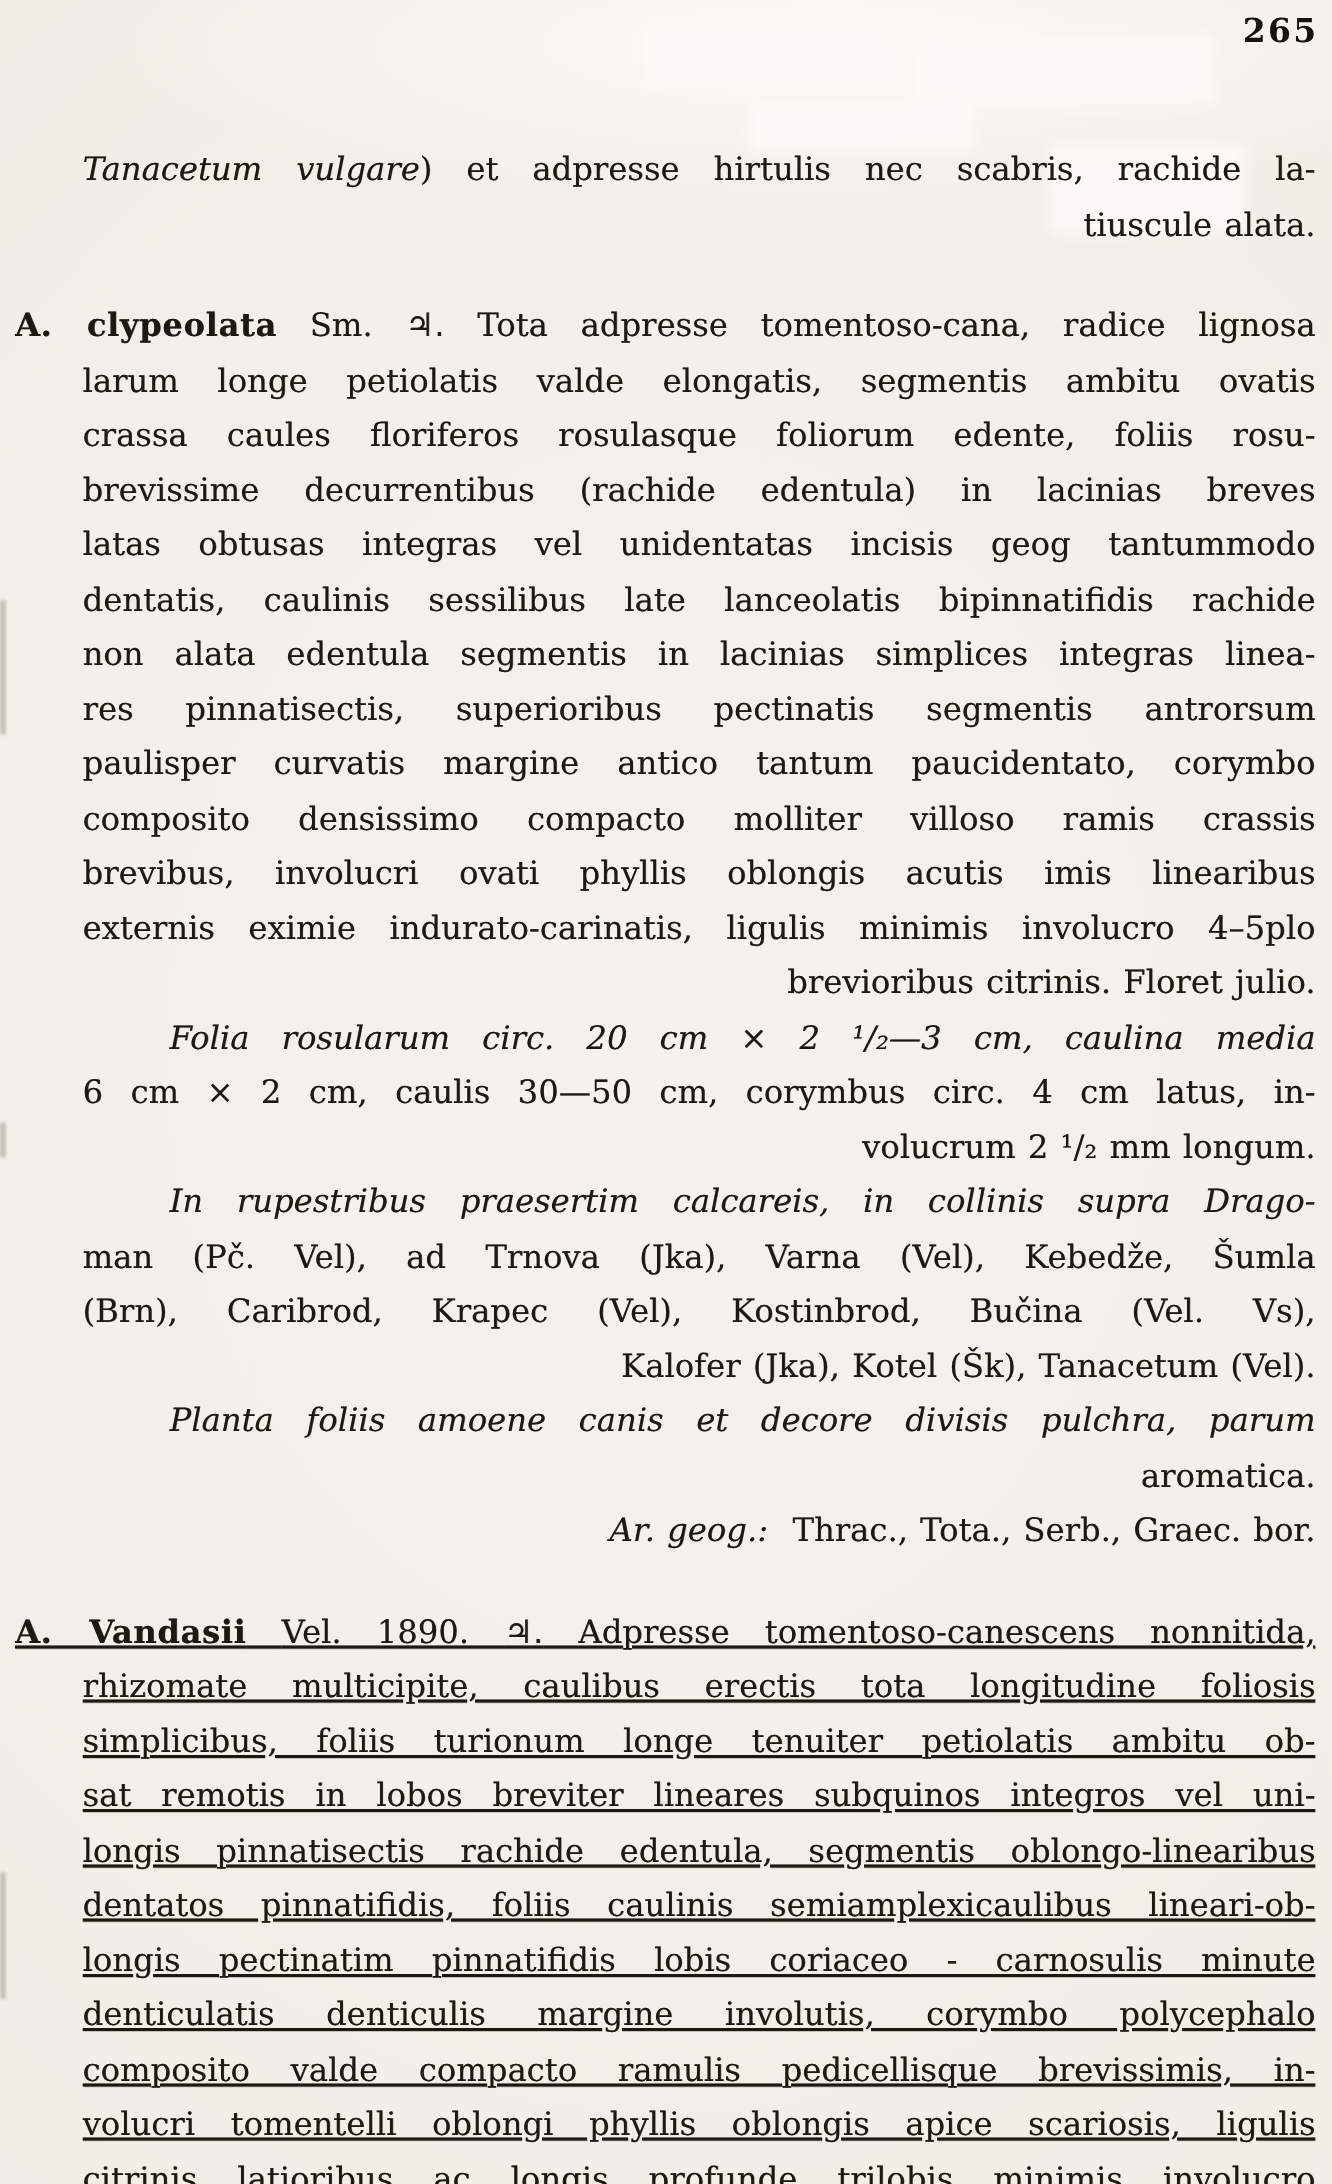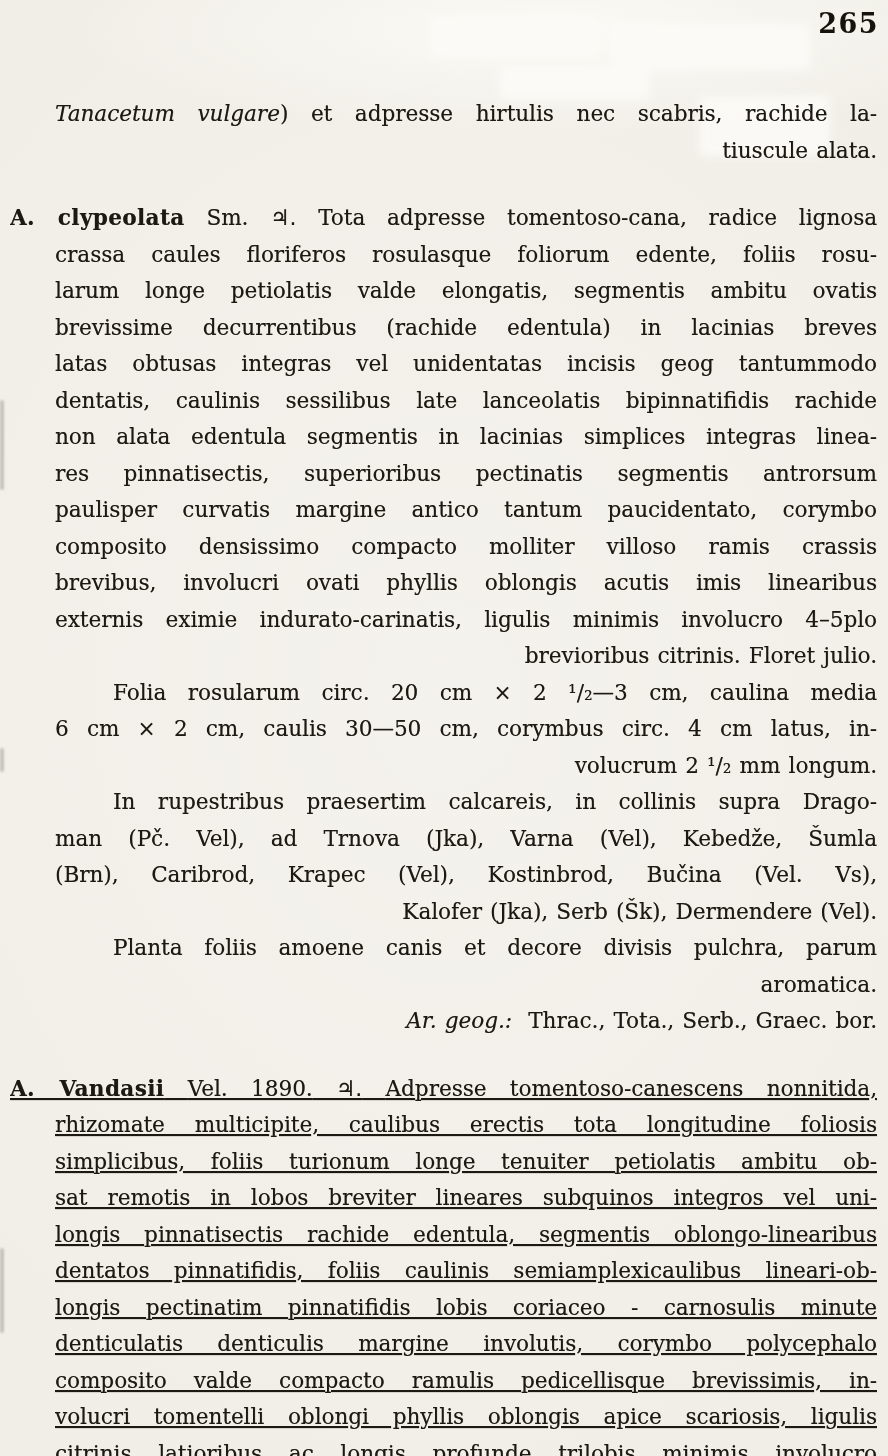--- a/index.html
+++ b/index.html
@@ -33,21 +33,21 @@
     left: 0;
     width: 4px;
     background: #8f8c82;
     opacity: 0.45;
     filter: blur(1px);
     border-radius: 2px;
   }
   .page-number {
     position: absolute;
     top: 8px; right: 9px;
-    font-size: 27px;
+    font-size: 22px;
     font-weight: bold;
     letter-spacing: 1.5px;
     color: #15130c;
   }
   main.text {
     position: absolute;
     left: 55px; right: 11px; top: 0;
     padding-top: 96px;
   }
   section { margin: 0; }
@@ -63,21 +63,21 @@
   }
   .j { text-align: justify; }
   .j::after {
     content: "";
     display: inline-block;
     width: 100%;
     height: 0;
     vertical-align: top;
   }
   .hang { margin-left: -45px; margin-top: 31px; }   
-  .ind  { text-indent: 58px; }    
+  .ind  { text-indent: 58px; font-style: italic; }    
   .ind-sm { text-indent: 40px; }  
   .binomial { font-weight: bold; letter-spacing: 0.4px; }
   .it { font-style: italic; }
   .sym { font-family: "DejaVu Sans", "Liberation Sans", sans-serif; }
 </style>
 </head>
 <body>
 
 <div class="page">
 
@@ -99,22 +99,22 @@
       <div class="ln">tiuscule alata.</div>
     </section>
 
     <section class="sec-clypeolata">
       <div class="ln j hang">
         <span class="binomial">A. clypeolata</span>
         <span>Sm.</span>
         <span class="sym">♃.</span>
         <span>Tota adpresse tomentoso-cana, radice lignosa</span>
       </div>
+      <div class="ln j">larum longe petiolatis valde elongatis, segmentis ambitu ovatis</div>
       <div class="ln j">crassa caules floriferos rosulasque foliorum edente, foliis rosu-</div>
-      <div class="ln j">larum longe petiolatis valde elongatis, segmentis ambitu ovatis</div>
       <div class="ln j">brevissime decurrentibus (rachide edentula) in lacinias breves</div>
       <div class="ln j">latas obtusas integras vel unidentatas incisis geog tantummodo</div>
       <div class="ln j">dentatis, caulinis sessilibus late lanceolatis bipinnatifidis rachide</div>
       <div class="ln j">non alata edentula segmentis in lacinias simplices integras linea-</div>
       <div class="ln j">res pinnatisectis, superioribus pectinatis segmentis antrorsum</div>
       <div class="ln j">paulisper curvatis margine antico tantum paucidentato, corymbo</div>
       <div class="ln j">composito densissimo compacto molliter villoso ramis crassis</div>
       <div class="ln j">brevibus, involucri ovati phyllis oblongis acutis imis linearibus</div>
       <div class="ln j">externis eximie indurato-carinatis, ligulis minimis involucro 4–5plo</div>
       <div class="ln">brevioribus citrinis.  Floret julio.</div>
@@ -123,21 +123,21 @@
     <section>
       <div class="ln j ind">Folia rosularum circ. 20 cm × 2 ¹/₂—3 cm, caulina media</div>
       <div class="ln j">6 cm × 2 cm, caulis 30—50 cm, corymbus circ. 4 cm latus, in-</div>
       <div class="ln">volucrum 2 ¹/₂ mm longum.</div>
     </section>
 
     <section>
       <div class="ln j ind">In rupestribus praesertim calcareis, in collinis supra Drago-</div>
       <div class="ln j">man (Pč. Vel), ad Trnova (Jka), Varna (Vel), Kebedže, Šumla</div>
       <div class="ln j">(Brn), Caribrod, Krapec (Vel), Kostinbrod, Bučina (Vel. Vs),</div>
-      <div class="ln">Kalofer (Jka), Serb (Šk), Dermendere (Vel).</div>
+      <div class="ln">Kalofer (Jka), Kotel (Šk), Tanacetum (Vel).</div>
     </section>
 
     <section>
       <div class="ln j ind">Planta foliis amoene canis et decore divisis pulchra, parum</div>
       <div class="ln">aromatica.</div>
     </section>
 
     <section>
       <div class="ln ind-sm"><span class="it">Ar. geog.:</span>&nbsp; <span>Thrac., Tota., Serb., Graec. bor.</span></div>
     </section>

